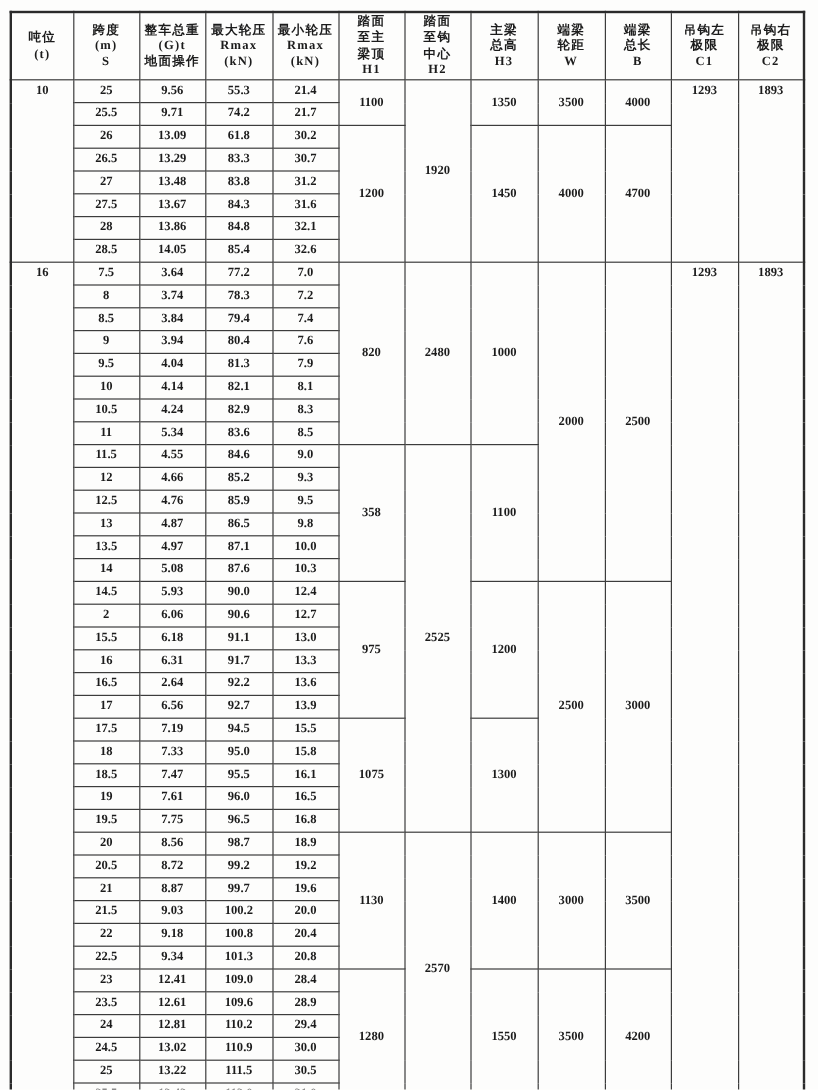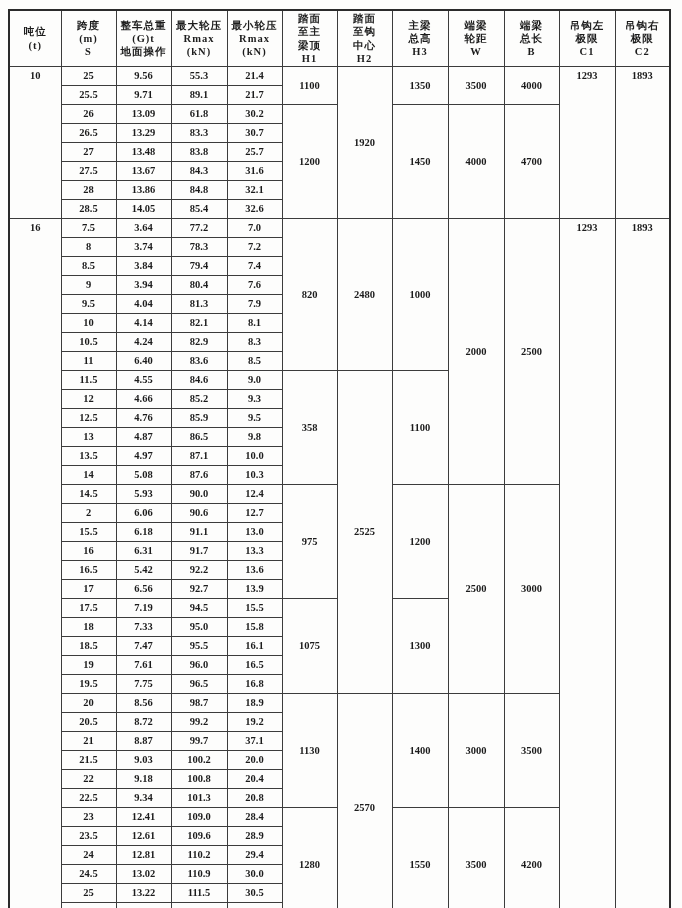--- a/index.html
+++ b/index.html
@@ -94,21 +94,21 @@
           <td rowspan="8">1920</td>
           <td rowspan="2">1350</td>
           <td rowspan="2">3500</td>
           <td rowspan="2">4000</td>
           <td rowspan="8" class="va-top">1293</td>
           <td rowspan="8" class="va-top">1893</td>
         </tr>
         <tr>
           <td>25.5</td>
           <td>9.71</td>
-          <td>89.1</td>
+          <td>74.2</td>
           <td>21.7</td>
         </tr>
         <tr>
           <td>26</td>
           <td>13.09</td>
           <td>61.8</td>
           <td>30.2</td>
           <td rowspan="6">1200</td>
           <td rowspan="6">1450</td>
           <td rowspan="6">4000</td>
@@ -117,21 +117,21 @@
         <tr>
           <td>26.5</td>
           <td>13.29</td>
           <td>83.3</td>
           <td>30.7</td>
         </tr>
         <tr>
           <td>27</td>
           <td>13.48</td>
           <td>83.8</td>
-          <td>25.7</td>
+          <td>31.2</td>
         </tr>
         <tr>
           <td>27.5</td>
           <td>13.67</td>
           <td>84.3</td>
           <td>31.6</td>
         </tr>
         <tr>
           <td>28</td>
           <td>13.86</td>
@@ -189,21 +189,21 @@
           <td>8.1</td>
         </tr>
         <tr>
           <td>10.5</td>
           <td>4.24</td>
           <td>82.9</td>
           <td>8.3</td>
         </tr>
         <tr>
           <td>11</td>
-          <td>6.40</td>
+          <td>5.34</td>
           <td>83.6</td>
           <td>8.5</td>
         </tr>
         <tr>
           <td>11.5</td>
           <td>4.55</td>
           <td>84.6</td>
           <td>9.0</td>
           <td rowspan="6">358</td>
           <td rowspan="17">2525</td>
@@ -262,21 +262,21 @@
           <td>13.0</td>
         </tr>
         <tr>
           <td>16</td>
           <td>6.31</td>
           <td>91.7</td>
           <td>13.3</td>
         </tr>
         <tr>
           <td>16.5</td>
-          <td>5.42</td>
+          <td>2.64</td>
           <td>92.2</td>
           <td>13.6</td>
         </tr>
         <tr>
           <td>17</td>
           <td>6.56</td>
           <td>92.7</td>
           <td>13.9</td>
         </tr>
         <tr>
@@ -325,21 +325,21 @@
         <tr>
           <td>20.5</td>
           <td>8.72</td>
           <td>99.2</td>
           <td>19.2</td>
         </tr>
         <tr>
           <td>21</td>
           <td>8.87</td>
           <td>99.7</td>
-          <td>37.1</td>
+          <td>19.6</td>
         </tr>
         <tr>
           <td>21.5</td>
           <td>9.03</td>
           <td>100.2</td>
           <td>20.0</td>
         </tr>
         <tr>
           <td>22</td>
           <td>9.18</td>

